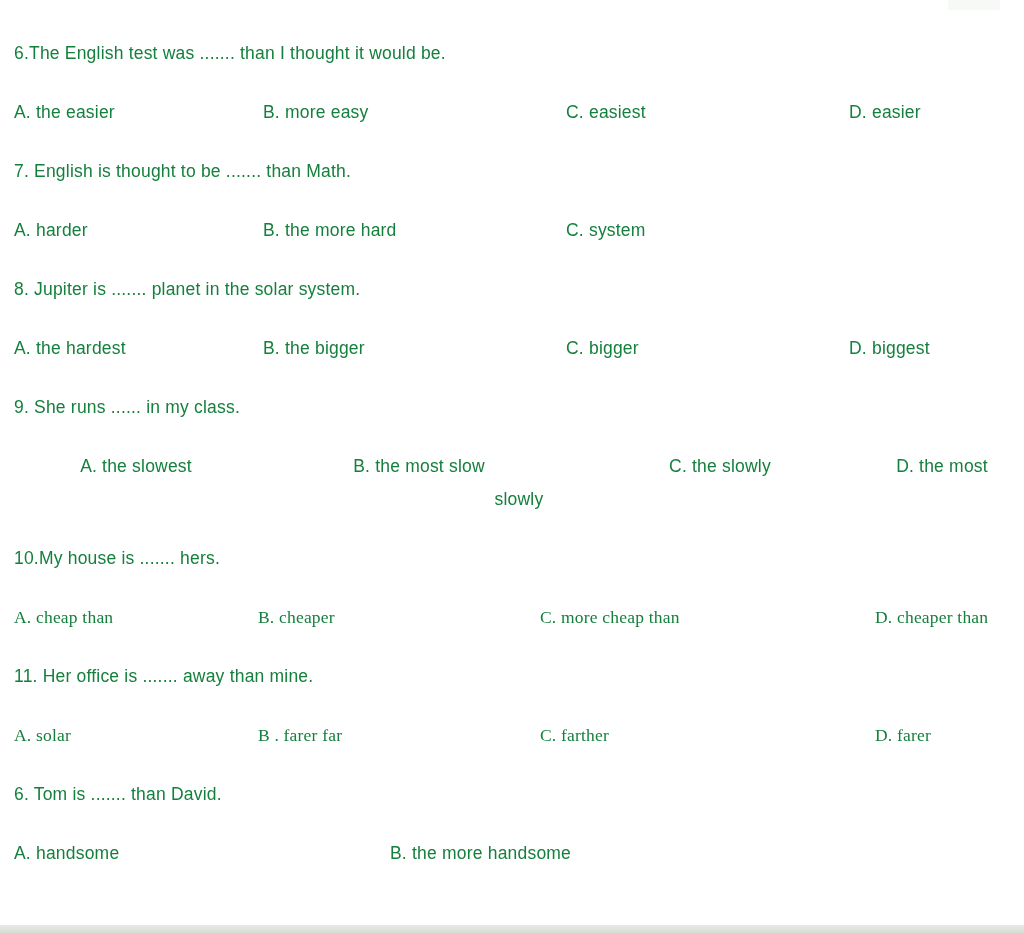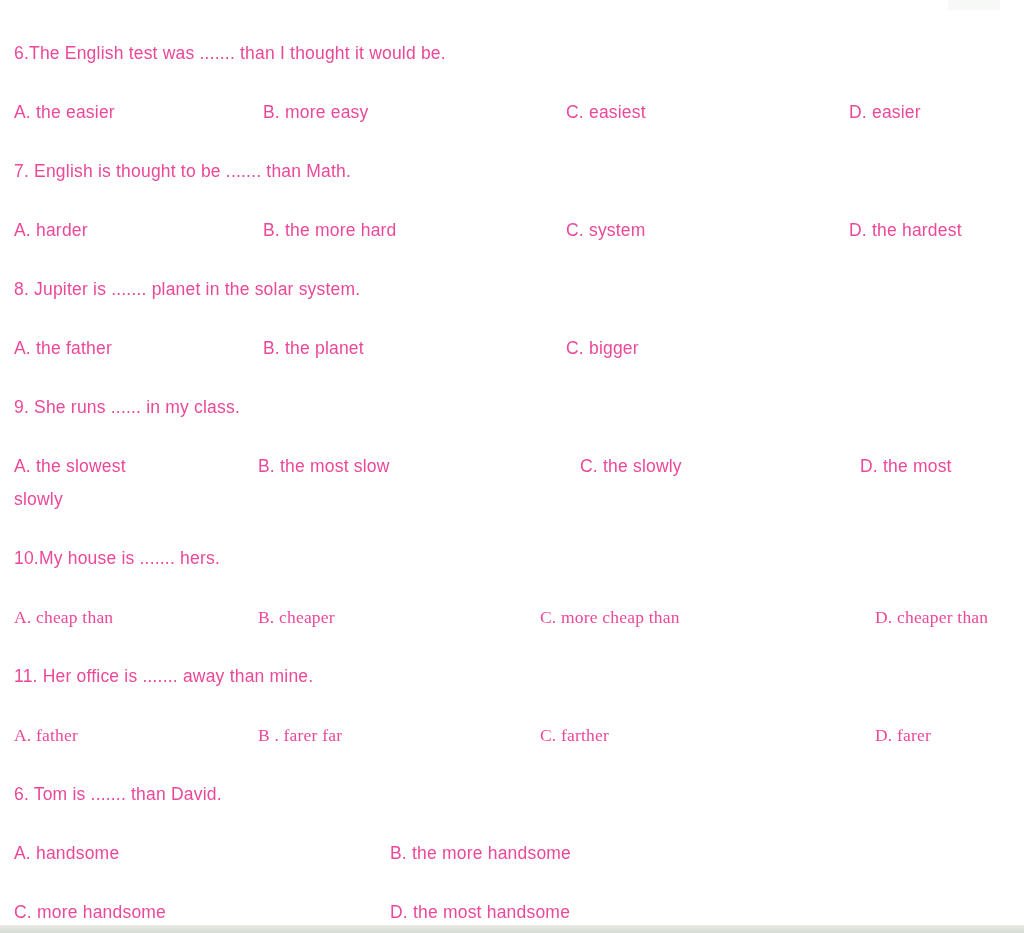--- a/index.html
+++ b/index.html
@@ -7,37 +7,37 @@
     padding: 0;
     background: #ffffff;
   }
   .page {
     position: relative;
     width: 1024px;
     height: 933px;
     background: #ffffff;
     overflow: hidden;
     font-family: "Liberation Sans", sans-serif;
-    color: #ec4899;
+    color: #15803d;
     font-size: 17.5px;
     letter-spacing: 0.2px;
     line-height: 33px;
     box-sizing: border-box;
   }
   .content {
     padding: 37px 0 0 14px;
   }
   p.q, p.opts {
     margin: 0 0 26px 0;
   }
   .opts {
     display: grid;
   }
   .cols-a { grid-template-columns: 249px 303px 283px 1fr; }
-  .cols-b { grid-template-columns: 244px 322px 280px 1fr; }
+  .cols-b { grid-template-columns: 244px 322px 280px 1fr; text-align: center; }
   .cols-c { grid-template-columns: 244px 282px 335px 1fr; font-family: Liberation Serif, serif; }
   .cols-d { grid-template-columns: 376px 1fr; }
   .opt { white-space: nowrap; }
   .cont { grid-column: 1 / -1; }
   .corner-tint {
     position: absolute;
     top: 0;
     right: 24px;
     width: 52px;
     height: 10px;
@@ -66,28 +66,28 @@
       <span class="opt">B. more easy</span>
       <span class="opt">C. easiest</span>
       <span class="opt">D. easier</span>
     </p>
 
     <p class="q">7. English is thought to be ....... than Math.</p>
     <p class="opts cols-a">
       <span class="opt">A. harder</span>
       <span class="opt">B. the more hard</span>
       <span class="opt">C. system</span>
-      <span class="opt">D. the hardest</span>
     </p>
 
     <p class="q">8. Jupiter is ....... planet in the solar system.</p>
     <p class="opts cols-a">
-      <span class="opt">A. the father</span>
-      <span class="opt">B. the planet</span>
+      <span class="opt">A. the hardest</span>
+      <span class="opt">B. the bigger</span>
       <span class="opt">C. bigger</span>
+      <span class="opt">D. biggest</span>
     </p>
 
     <p class="q">9. She runs ...... in my class.</p>
     <p class="opts cols-b">
       <span class="opt">A. the slowest</span>
       <span class="opt">B. the most slow</span>
       <span class="opt">C. the slowly</span>
       <span class="opt">D. the most</span>
       <span class="cont">slowly</span>
     </p>
@@ -95,32 +95,28 @@
     <p class="q">10.My house is ....... hers.</p>
     <p class="opts cols-c">
       <span class="opt">A. cheap than</span>
       <span class="opt">B. cheaper</span>
       <span class="opt">C. more cheap than</span>
       <span class="opt">D. cheaper than</span>
     </p>
 
     <p class="q">11. Her office is ....... away than mine.</p>
     <p class="opts cols-c">
-      <span class="opt">A. father</span>
+      <span class="opt">A. solar</span>
       <span class="opt">B . farer far</span>
       <span class="opt">C. farther</span>
       <span class="opt">D. farer</span>
     </p>
 
     <p class="q">6. Tom is ....... than David.</p>
     <p class="opts cols-d">
       <span class="opt">A. handsome</span>
       <span class="opt">B. the more handsome</span>
     </p>
-    <p class="opts cols-d">
-      <span class="opt">C. more handsome</span>
-      <span class="opt">D. the most handsome</span>
-    </p>
 
   </div>
 
   <div class="bottom-strip"></div>
 </div>
 
 </body></html>

